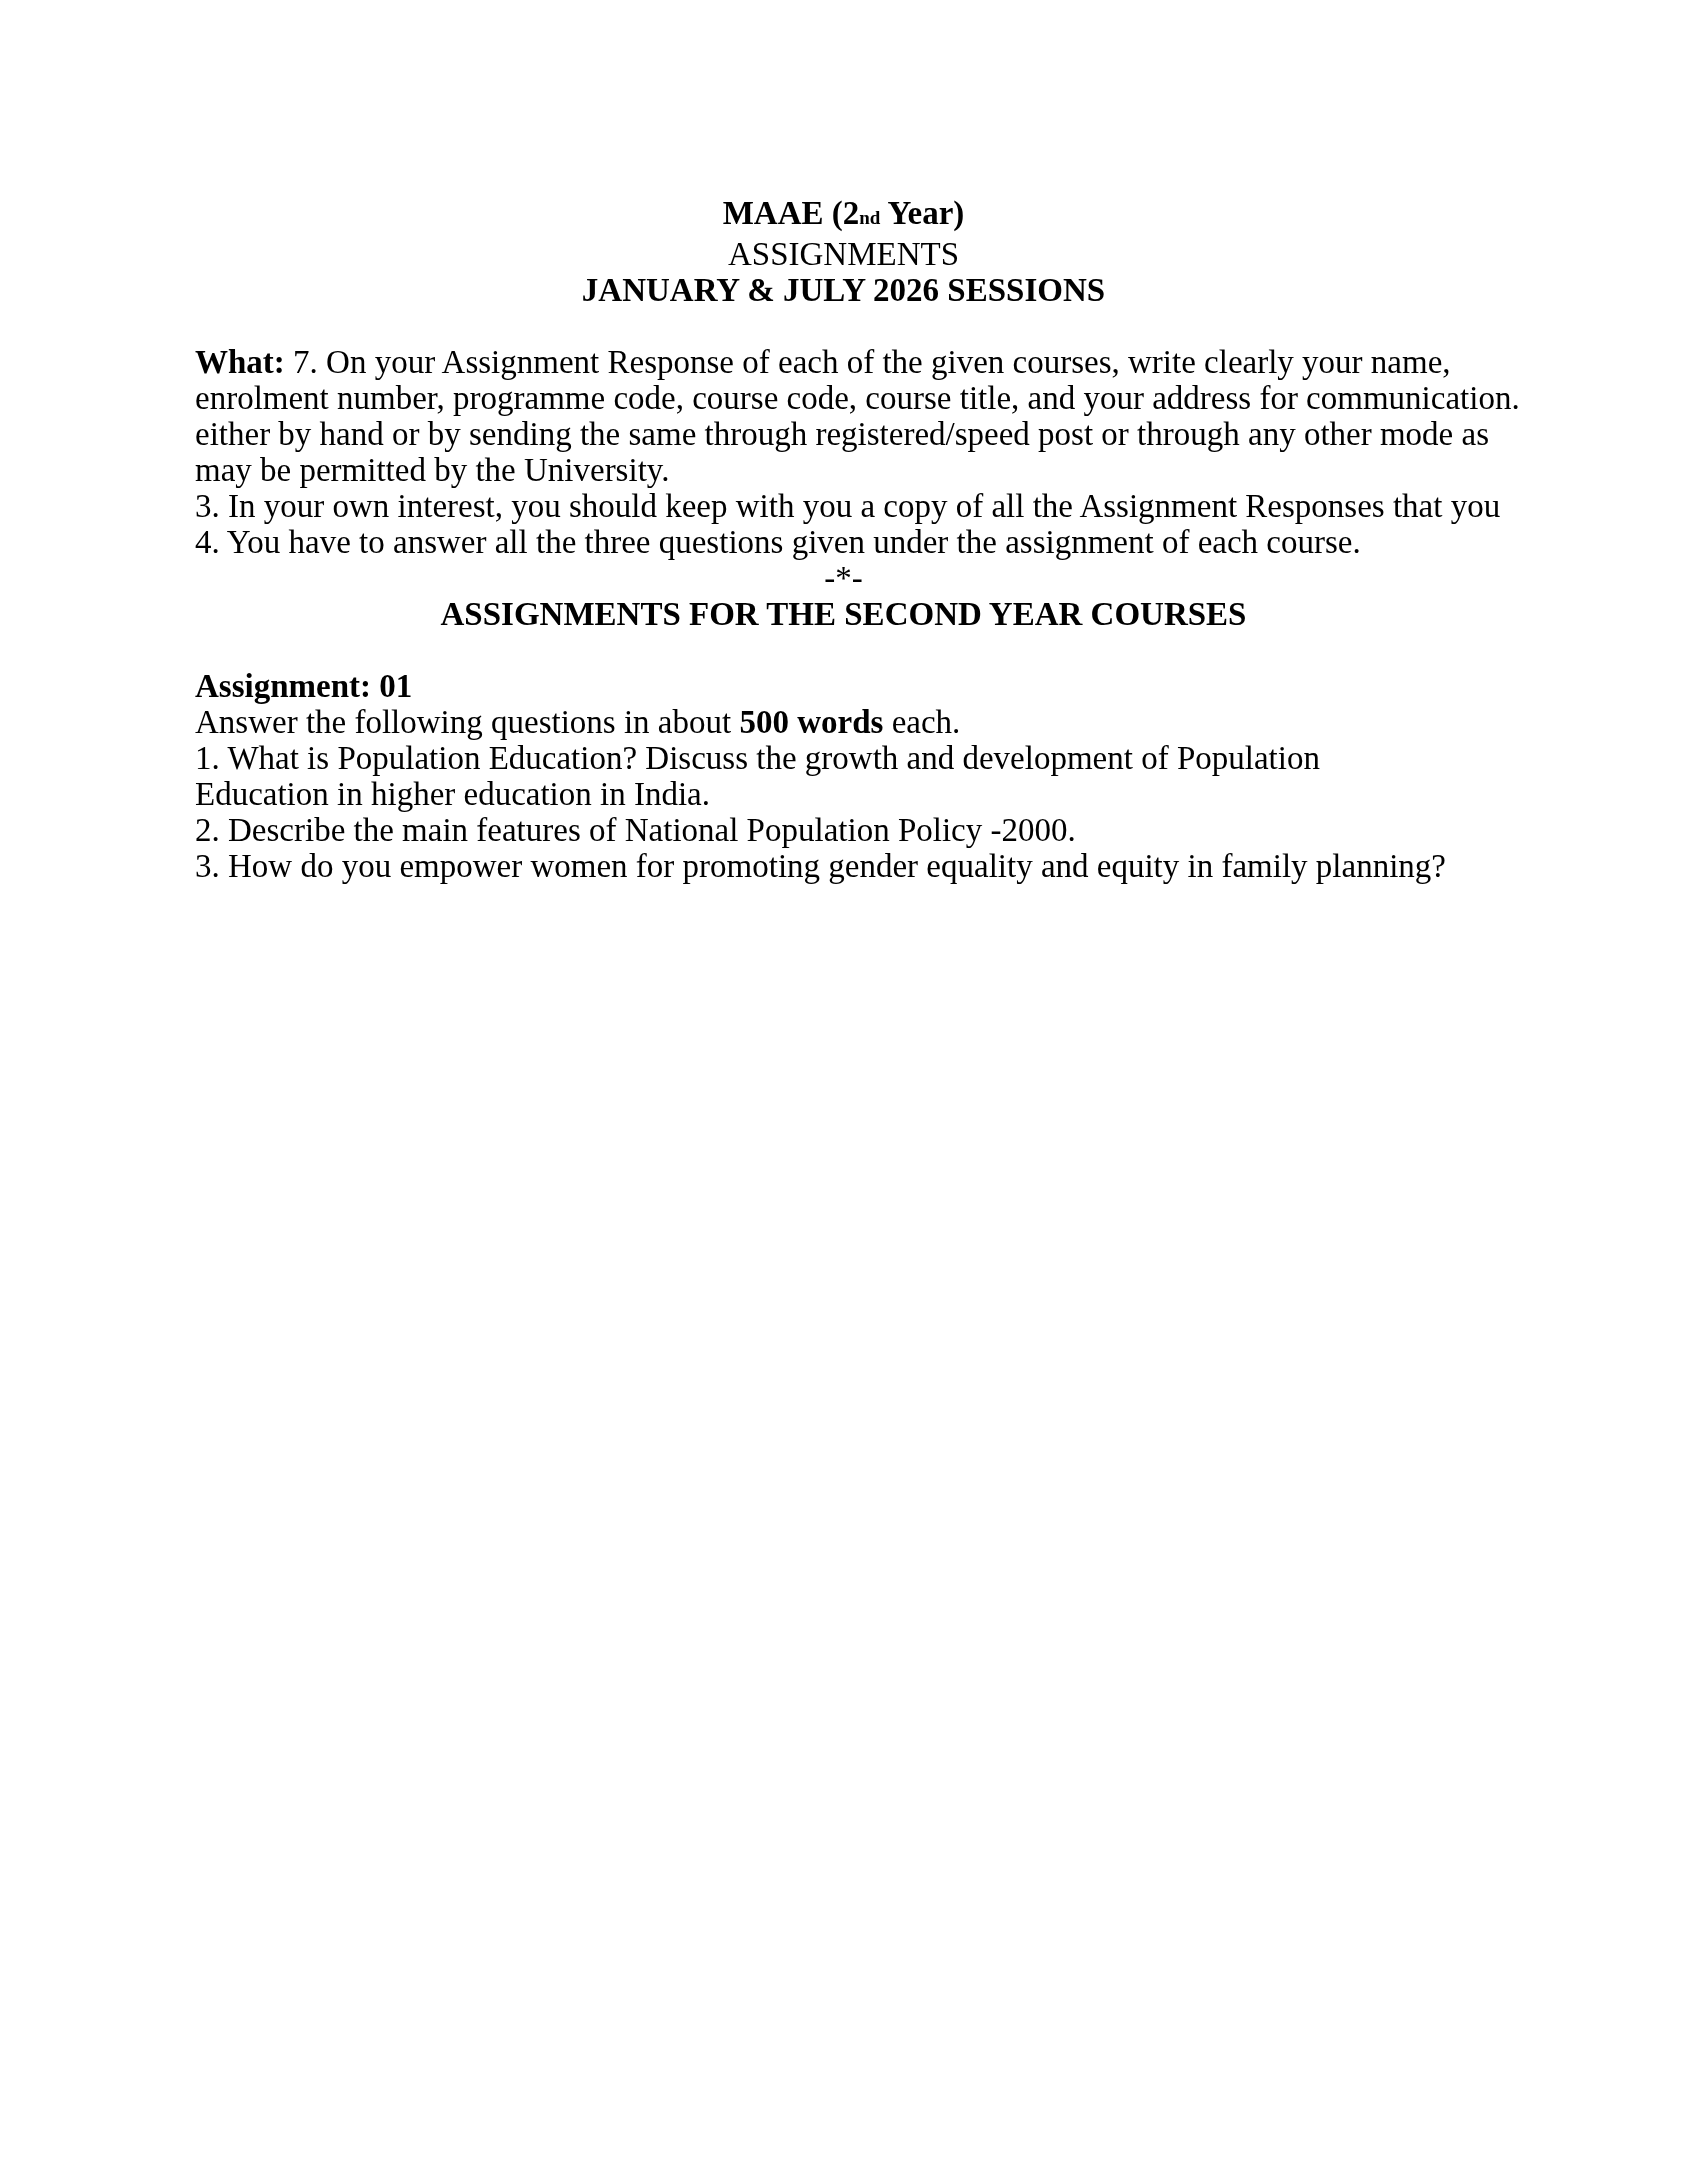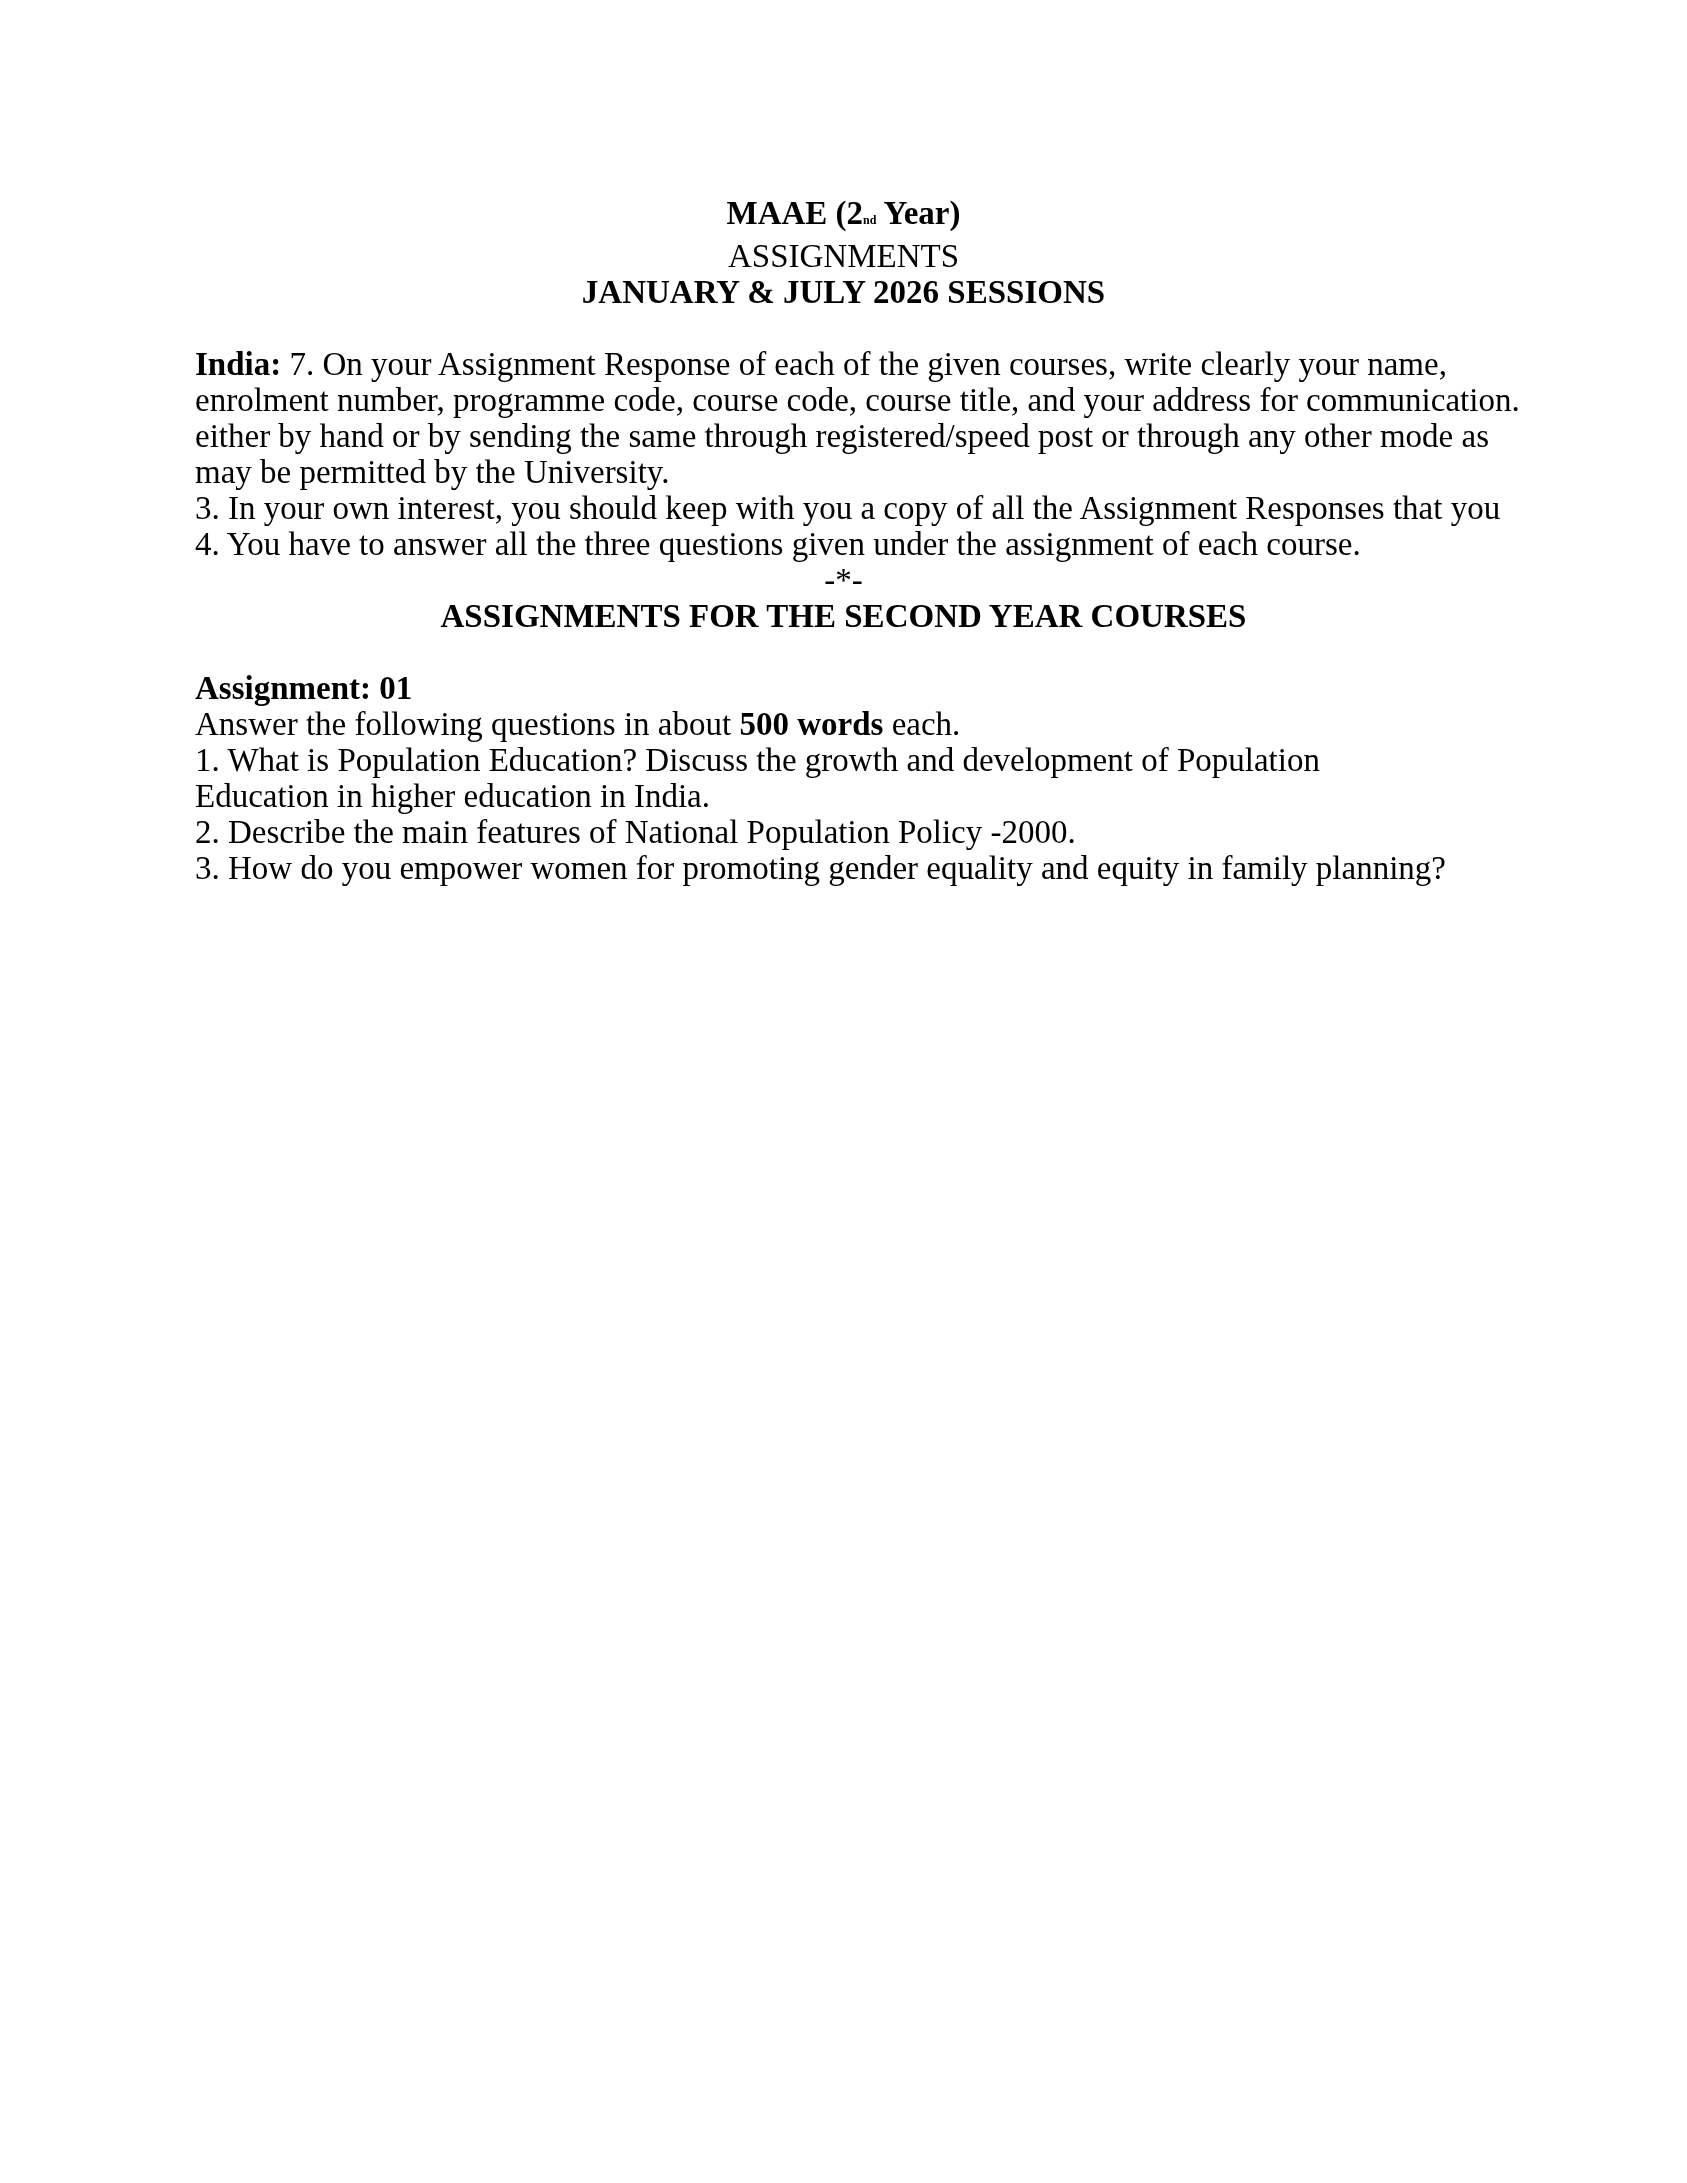--- a/index.html
+++ b/index.html
@@ -31,38 +31,38 @@
   .blank {
     height: 36px;
   }
   .center {
     text-align: center;
   }
   .bold {
     font-weight: bold;
   }
   .ordinal {
-    font-size: 12px;
+    font-size: 19px;
   }
 </style>
 </head>
 <body>
 
 <div class="page">
   <div class="content">
 
     <div class="line center bold"><span>MAAE (2</span><span class="ordinal">nd</span><span> Year)</span></div>
 
     <div class="line center">ASSIGNMENTS</div>
 
     <div class="line center bold">JANUARY &amp; JULY 2026 SESSIONS</div>
 
     <div class="line blank"></div>
 
-    <div class="line"><span class="bold">India:</span><span> 7. On your Assignment Response of each of the given courses, write clearly your name,</span></div>
+    <div class="line"><span class="bold">What:</span><span> 7. On your Assignment Response of each of the given courses, write clearly your name,</span></div>
 
     <div class="line">enrolment number, programme code, course code, course title, and your address for communication.</div>
     <div class="line">either by hand or by sending the same through registered/speed post or through any other mode as</div>
     <div class="line">may be permitted by the University.</div>
     <div class="line">3. In your own interest, you should keep with you a copy of all the Assignment Responses that you</div>
     <div class="line">4. You have to answer all the three questions given under the assignment of each course.</div>
 
     <div class="line center">-*-</div>
 
     <div class="line center bold">ASSIGNMENTS FOR THE SECOND YEAR COURSES</div>

